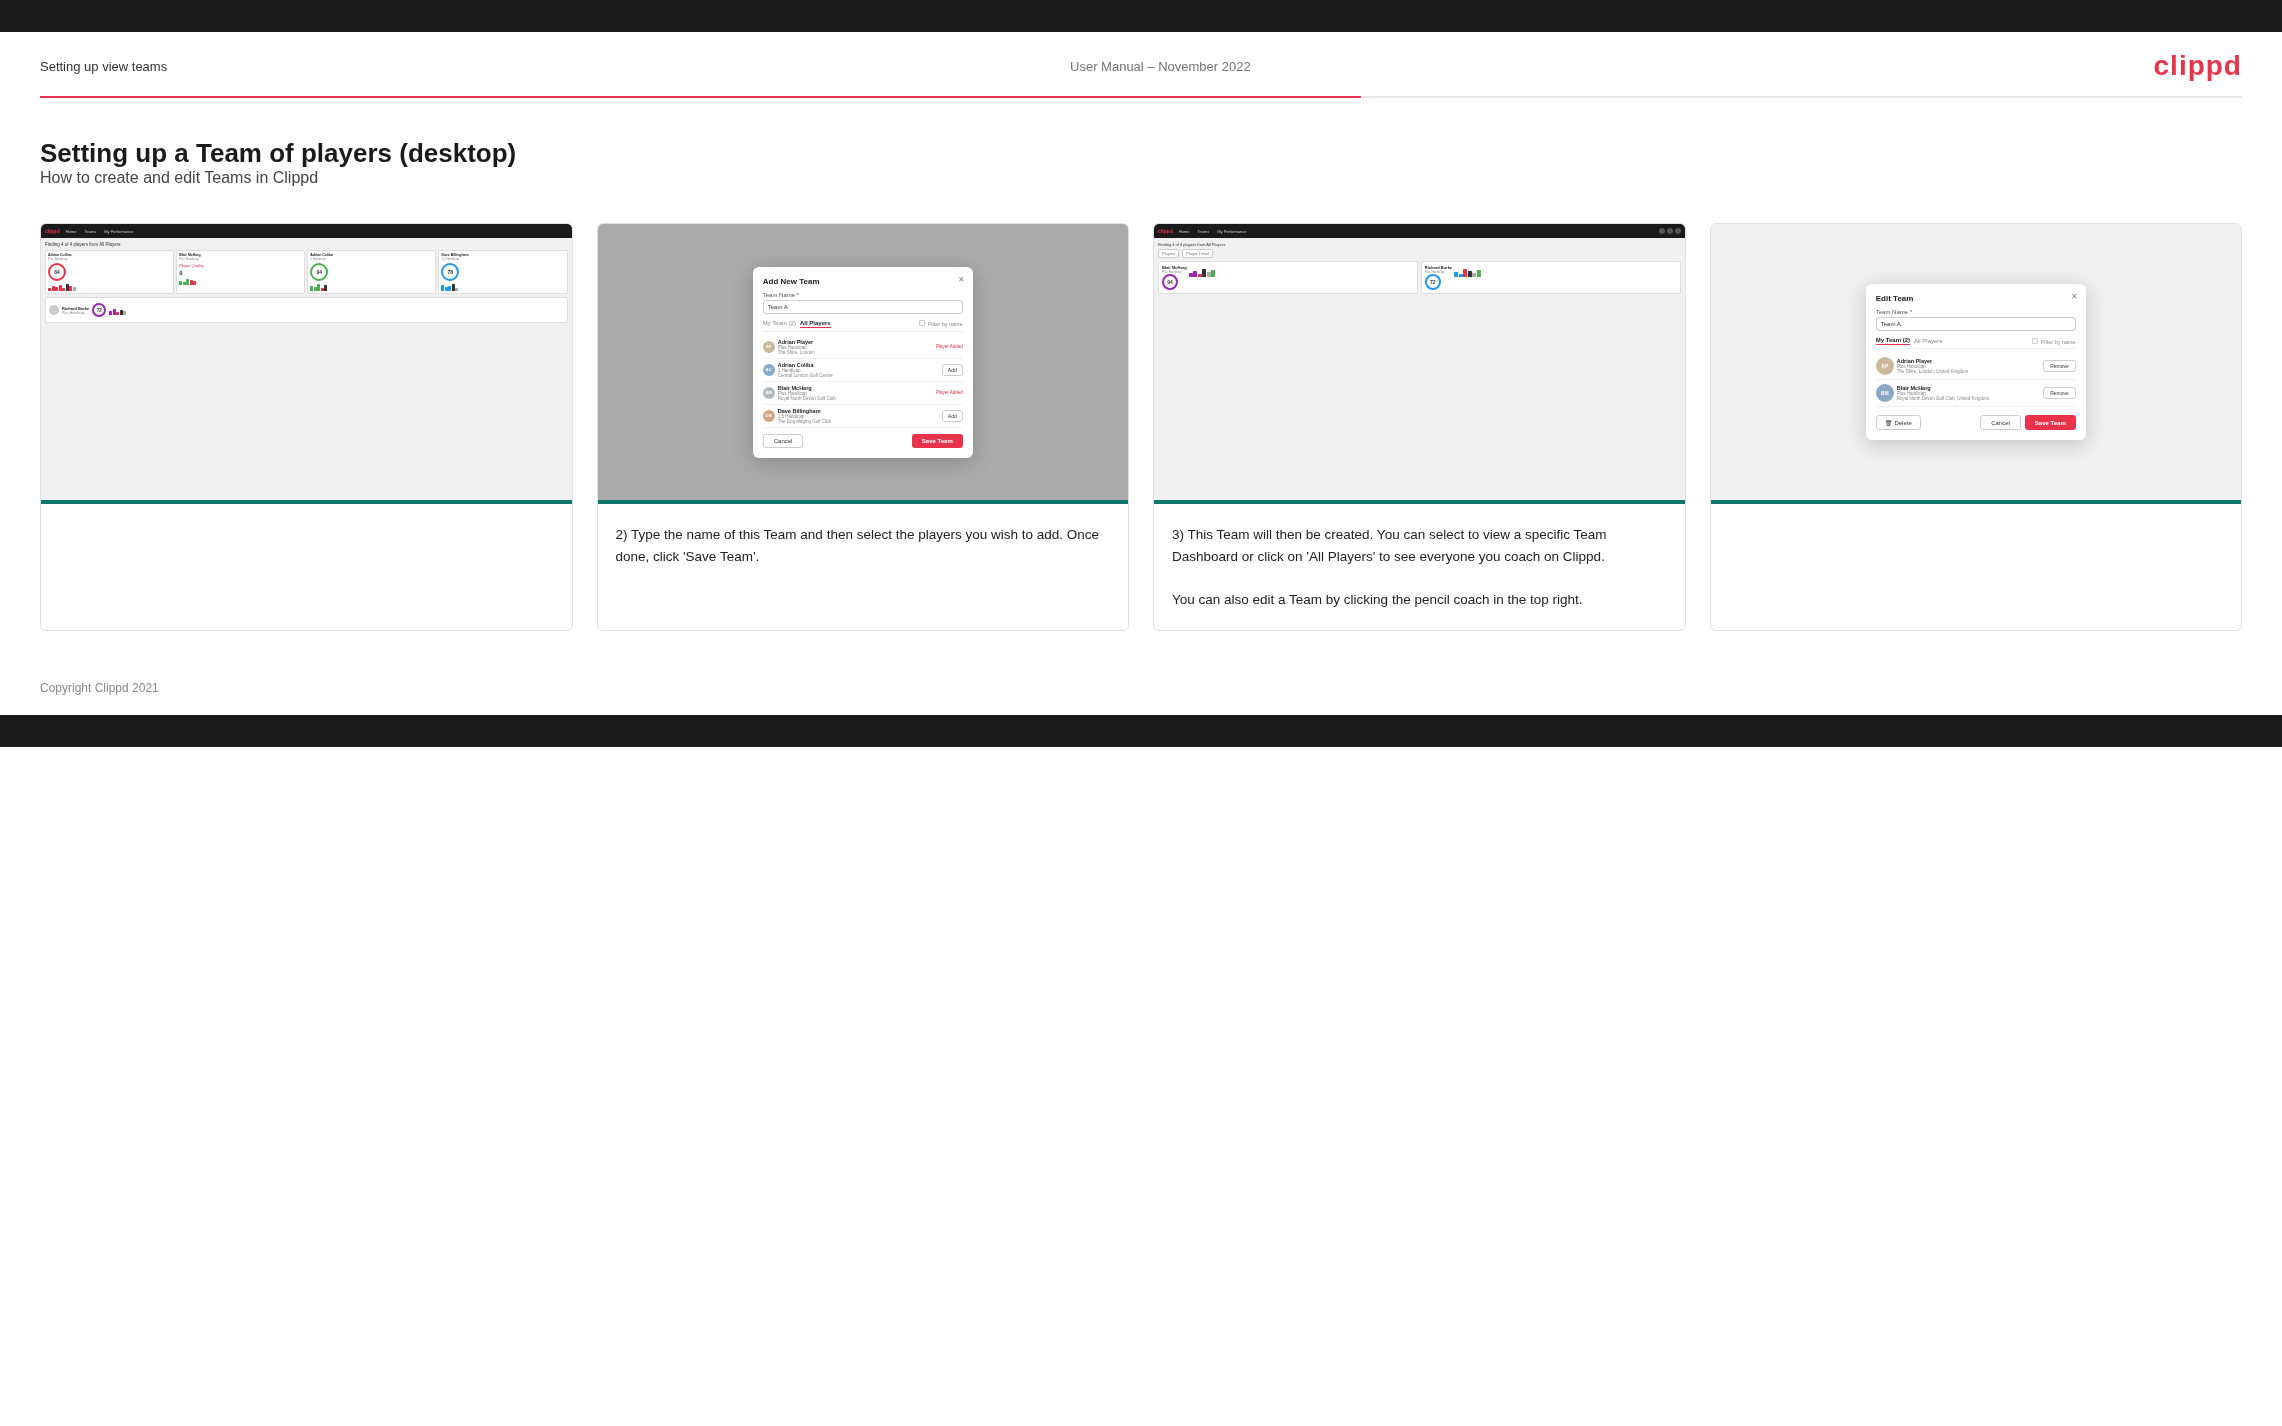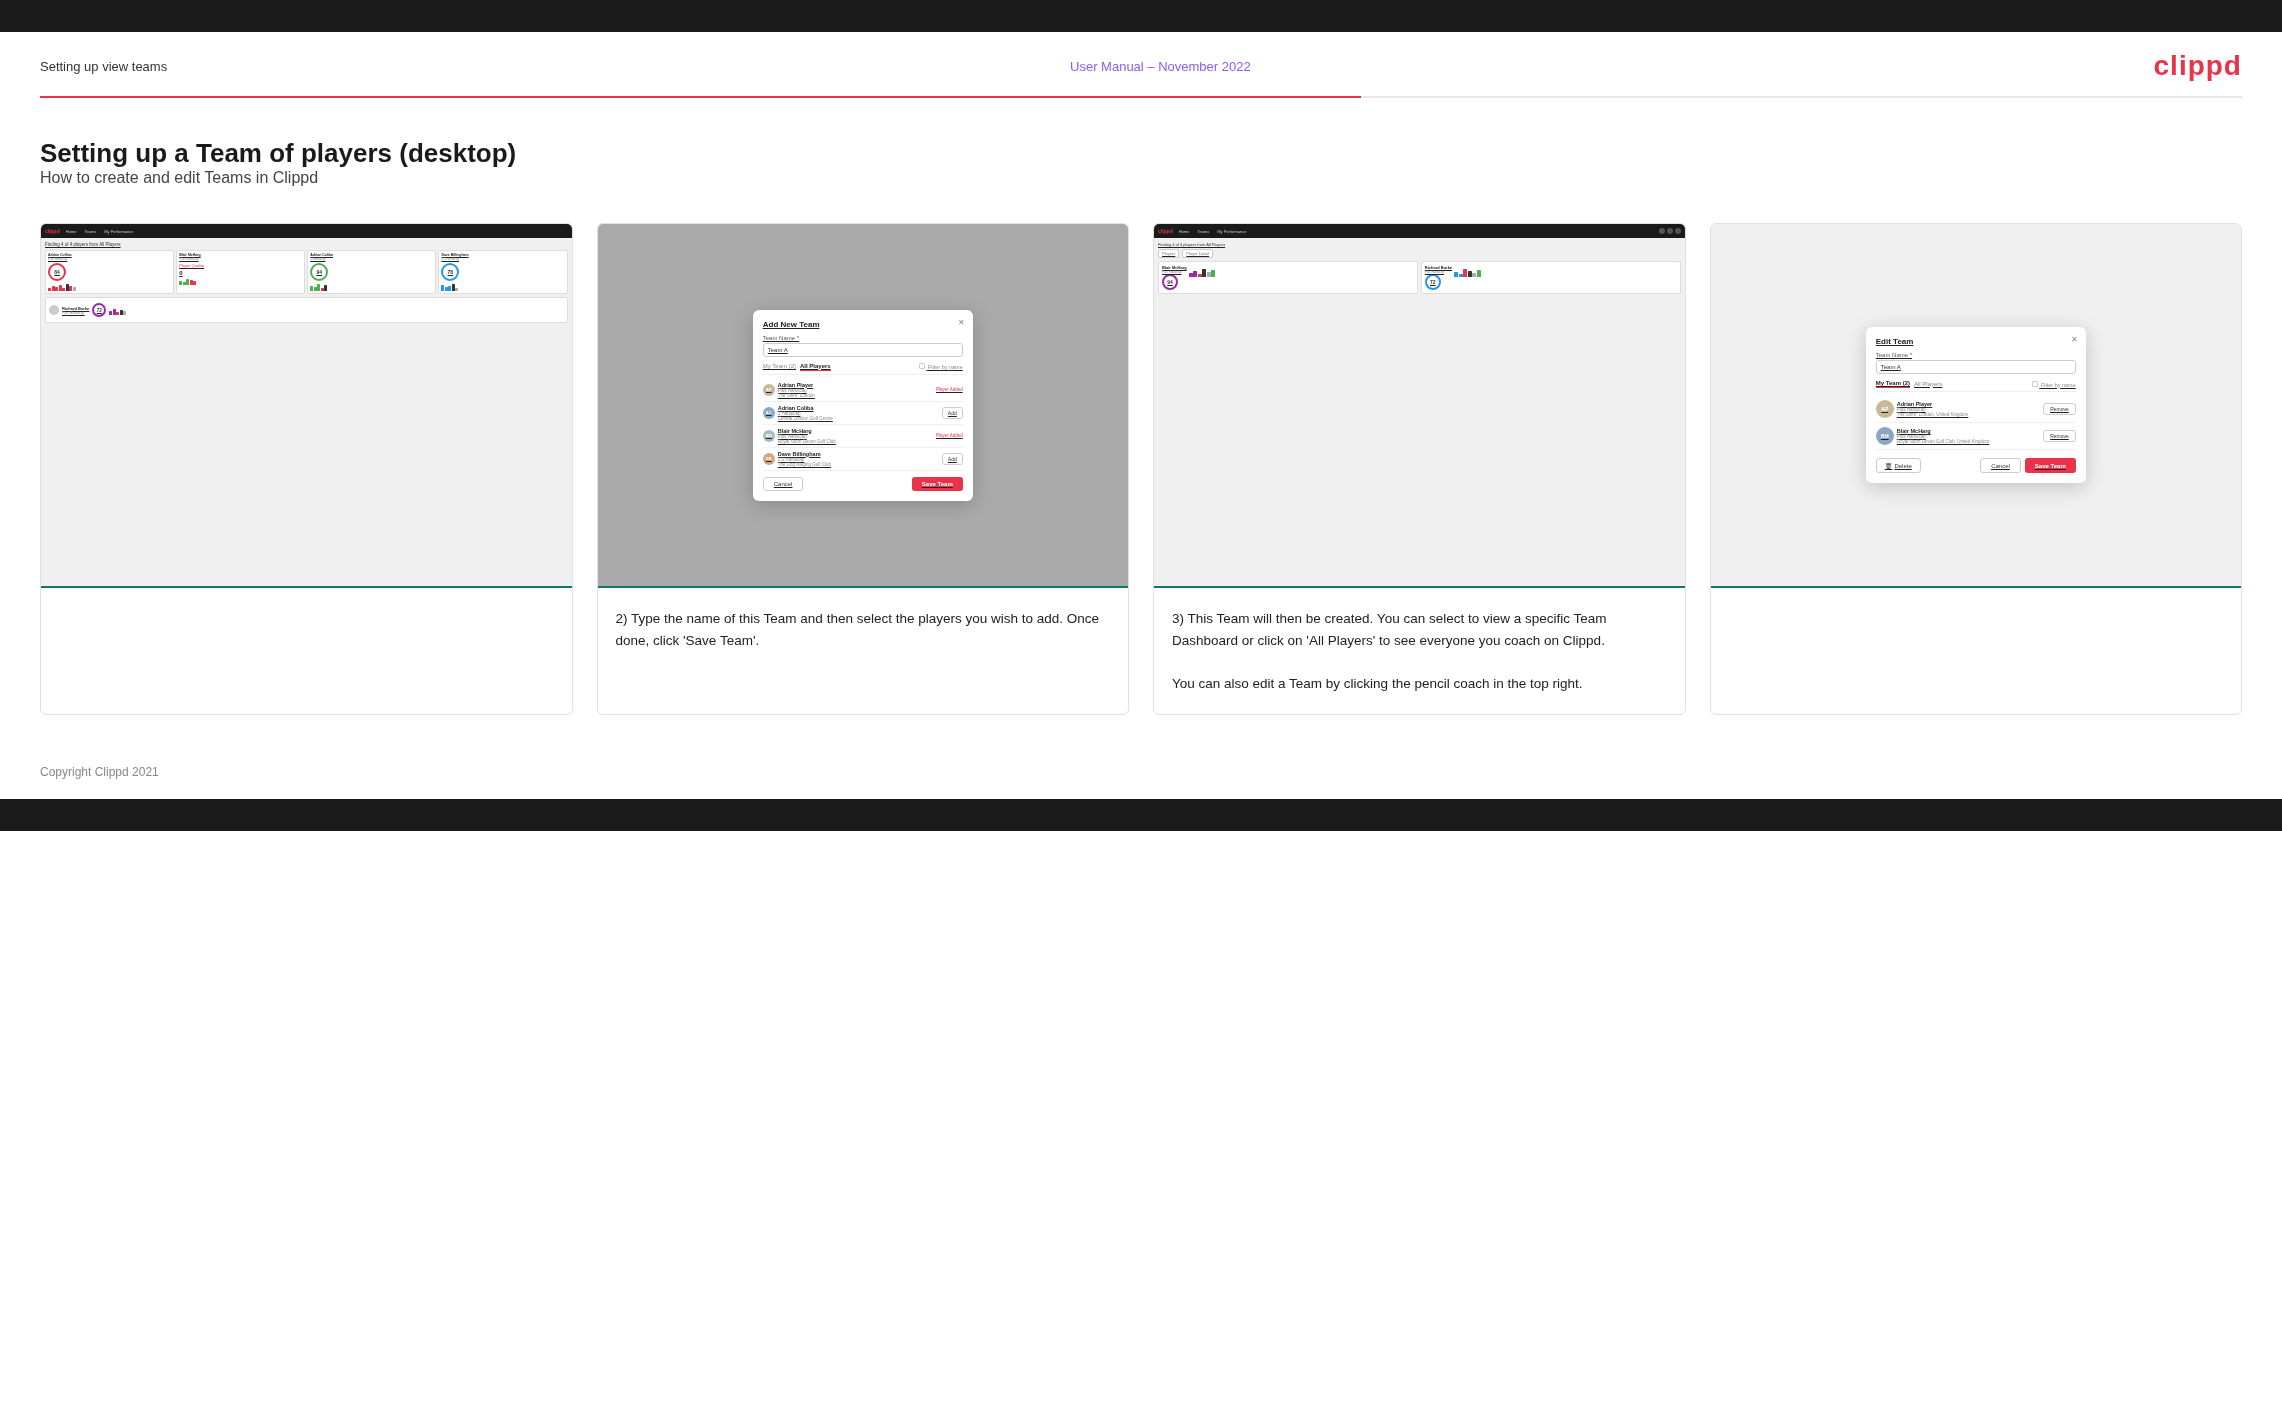--- a/index.html
+++ b/index.html
@@ -23,21 +23,21 @@
       align-items: center;
       justify-content: space-between;
       padding: 18px 40px 14px 40px;
     }
     .header-left {
       font-size: 13px;
       color: #333;
     }
     .header-center {
       font-size: 13px;
-      color: #8b5cf6;
+      color: #737373;
     }
     .logo {
       font-size: 28px;
       font-weight: 700;
       color: #e8334a;
       letter-spacing: 1px;
     }
 
     
     .header-divider {
@@ -73,25 +73,24 @@
       border: 1px solid #e0e0e0;
       border-radius: 6px;
       overflow: hidden;
       display: flex;
       flex-direction: column;
       background: #fff;
     }
 
     .card-screenshot {
       background: #f4f4f4;
-      height: 364px;
+      height: 280px;
       overflow: hidden;
       position: relative;
-      border-bottom: 2px solid #0f766e;
-      text-decoration: underline;
+      border-bottom: 4px solid #0f766e;
     }
 
     .card-text {
       padding: 20px 18px 20px 18px;
       font-size: 13.5px;
       color: #222;
       line-height: 1.6;
       flex: 1;
     }
 

